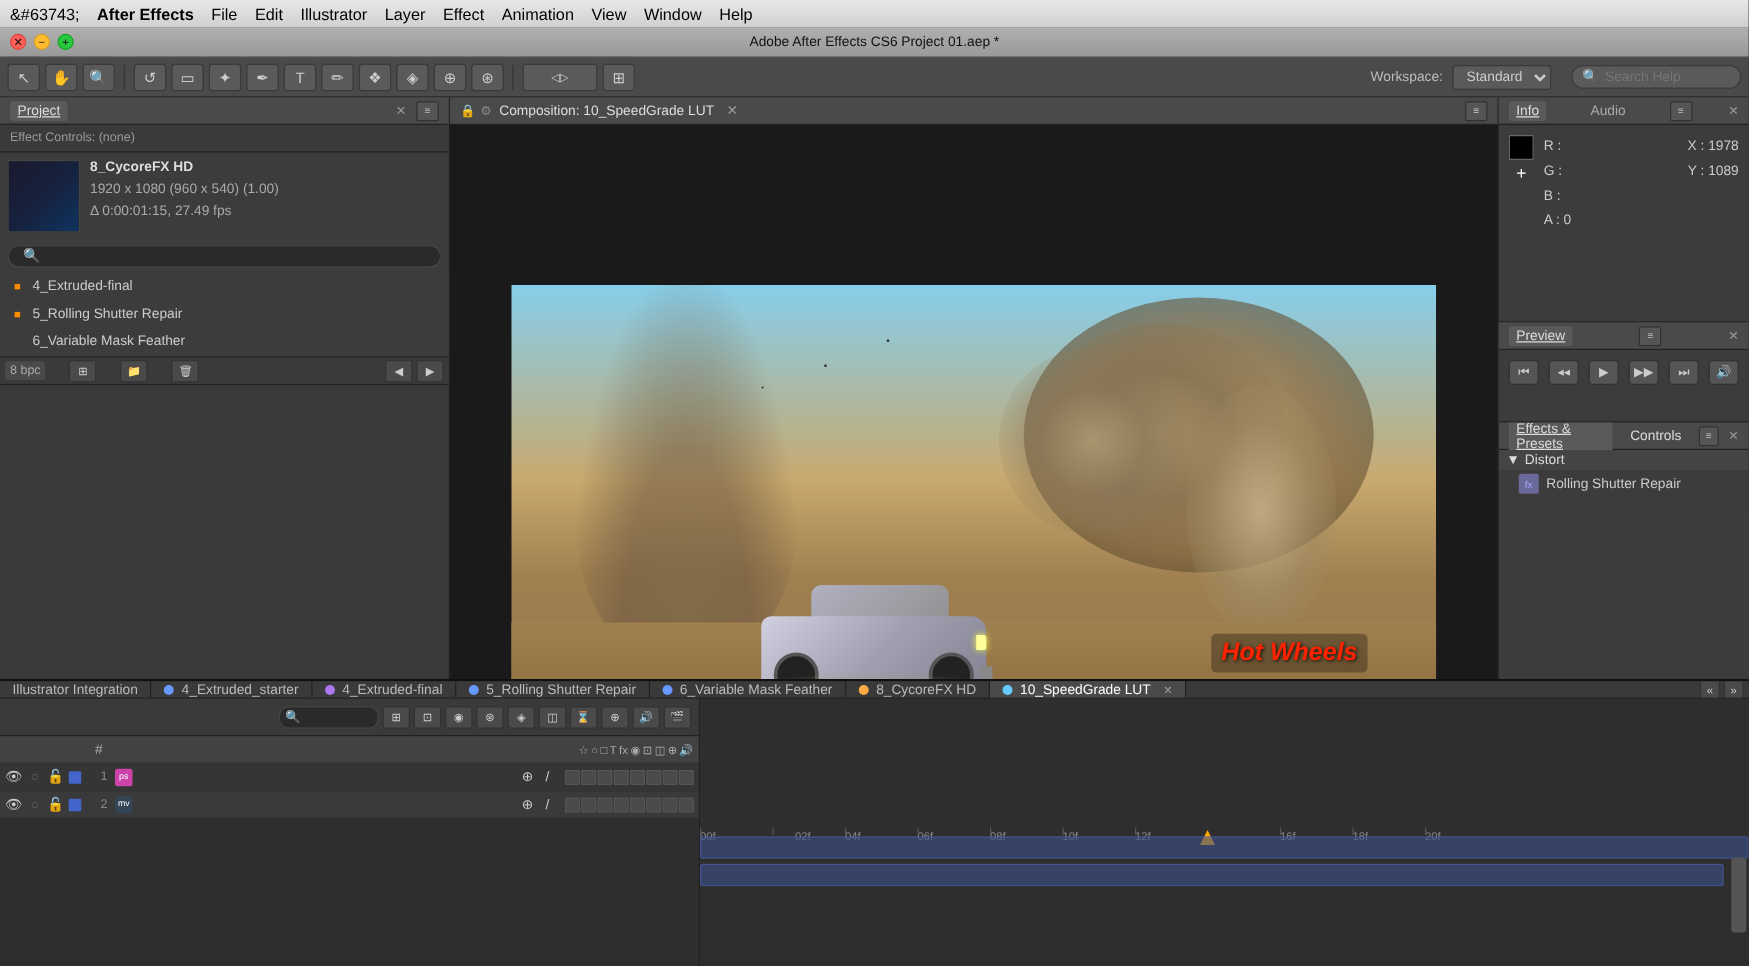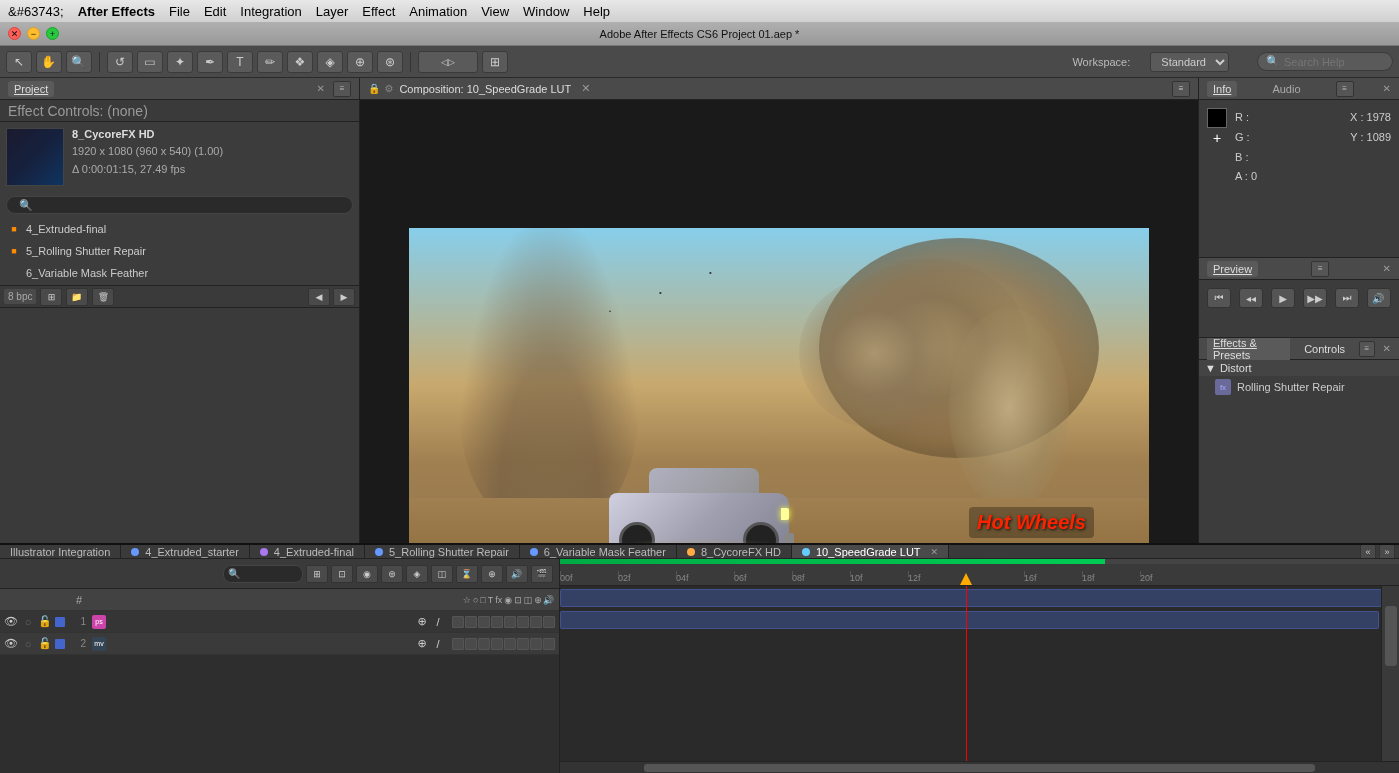--- a/index.html
+++ b/index.html
@@ -648,22 +648,23 @@
       font-size: 11px;
       white-space: nowrap;
       overflow: hidden;
       text-overflow: ellipsis;
     }
 
     
     .timeline-right {
       flex: 1;
       display: flex;
-      flex-direction: column;
+      flex-direction: row;
       overflow: hidden;
+      align-items: center;
     }
     .timeline-ruler {
       height: 22px;
       background: #3a3a3a;
       border-bottom: 1px solid #222;
       position: relative;
       display: flex;
       align-items: flex-end;
       padding-bottom: 2px;
     }
@@ -722,21 +723,21 @@
     }
   </style>
 </head>
 <body>
 
 <div class="menu-bar">
   <span>&amp;#63743;</span>
   <span class="app-name">After Effects</span>
   <span>File</span>
   <span>Edit</span>
-  <span>Integration</span>
+  <span>Illustrator</span>
   <span>Layer</span>
   <span>Effect</span>
   <span>Animation</span>
   <span>View</span>
   <span>Window</span>
   <span>Help</span>
 </div>
 
 <div class="title-bar">
   <div class="window-controls">
@@ -758,21 +759,21 @@
   <div class="toolbar-btn">✒</div>
   <div class="toolbar-btn">T</div>
   <div class="toolbar-btn">✏</div>
   <div class="toolbar-btn">❖</div>
   <div class="toolbar-btn">◈</div>
   <div class="toolbar-btn">⊕</div>
   <div class="toolbar-btn">⊛</div>
   <div class="toolbar-separator"></div>
   <div class="toolbar-btn" style="width:60px; font-size:9px;">◁▷</div>
   <div class="toolbar-btn">⊞</div>
-  <div style="margin-left:auto; display:flex; align-items:center; gap:20px;">
+  <div style="margin-left:auto; display:flex; align-items:center; gap:8px;">
     <span style="color:#bbb;">Workspace:</span>
     <select class="workspace-select">
       <option>Standard</option>
     </select>
     <div class="search-help">
       <span style="color:#999;">🔍</span>
       <input type="text" placeholder="Search Help" style="">
     </div>
   </div>
 </div>
@@ -780,21 +781,21 @@
 <div class="main-layout">
 
   <div class="left-panel">
 
     <div class="project-panel">
       <div class="panel-header">
         <span class="panel-tab active">Project</span>
         <span class="panel-close">✕</span>
         <div class="panel-menu-btn">≡</div>
       </div>
-      <div class="panel-header" style="background:#3a3a3a; font-size:14px; color:#999;">
+      <div class="panel-header" style="background:#3a3a3a; font-size:10px; color:#999;">
         <span>Effect Controls: (none)</span>
       </div>
 
       <div class="project-preview">
         <div class="thumbnail">
           <div class="thumbnail-img"></div>
         </div>
         <div class="project-info">
           <div class="name">8_CycoreFX HD</div>
           <div class="detail">1920 x 1080  (960 x 540) (1.00)</div>
@@ -820,21 +821,21 @@
             </div>
           <span>5_Rolling Shutter Repair</span>
         </div>
         <div class="project-item">
           <div class="item-icon"></div>
           <span>6_Variable Mask Feather</span>
         </div>
 
       </div>
 
-      <div style="height:22px; background:#3a3a3a; display:flex; align-items:center; padding:0 4px; gap:4px; border-top:1px solid #222;">
+      <div style="height:22px; background:#3a3a3a; display:flex; align-items:center; padding:0 4px; gap:19px; border-top:1px solid #222;">
         <div style="color:#aaa; font-size:10px; padding:2px 4px; background:#4a4a4a; border-radius:2px; cursor:pointer;">8 bpc</div>
         <div class="tl-btn">⊞</div>
         <div class="tl-btn">📁</div>
         <div class="tl-btn">🗑</div>
         <div style="margin-left:auto; display:flex; gap:3px;">
           <div class="tl-btn">◀</div>
           <div class="tl-btn">▶</div>
         </div>
       </div>
     </div>
@@ -1167,21 +1168,21 @@
 
     <div class="timeline-right">
 
       <div class="time-progress-bar">
         <div class="time-progress-fill" style="width:65%;"></div>
       </div>
 
       <div class="timeline-ruler">
         <div class="ruler-mark" style="left:0px;">00f</div>
         <div class="ruler-tick" style="left:0px;"></div>
-        <div class="ruler-mark" style="left:58px;">02f</div>
+        <div class="ruler-mark" style="left:76px;">02f</div>
         <div class="ruler-tick" style="left:58px;"></div>
         <div class="ruler-mark" style="left:116px;">04f</div>
         <div class="ruler-tick" style="left:116px;"></div>
         <div class="ruler-mark" style="left:174px;">06f</div>
         <div class="ruler-tick" style="left:174px;"></div>
         <div class="ruler-mark" style="left:232px;">08f</div>
         <div class="ruler-tick" style="left:232px;"></div>
         <div class="ruler-mark" style="left:290px;">10f</div>
         <div class="ruler-tick" style="left:290px;"></div>
         <div class="ruler-mark" style="left:348px;">12f</div>

